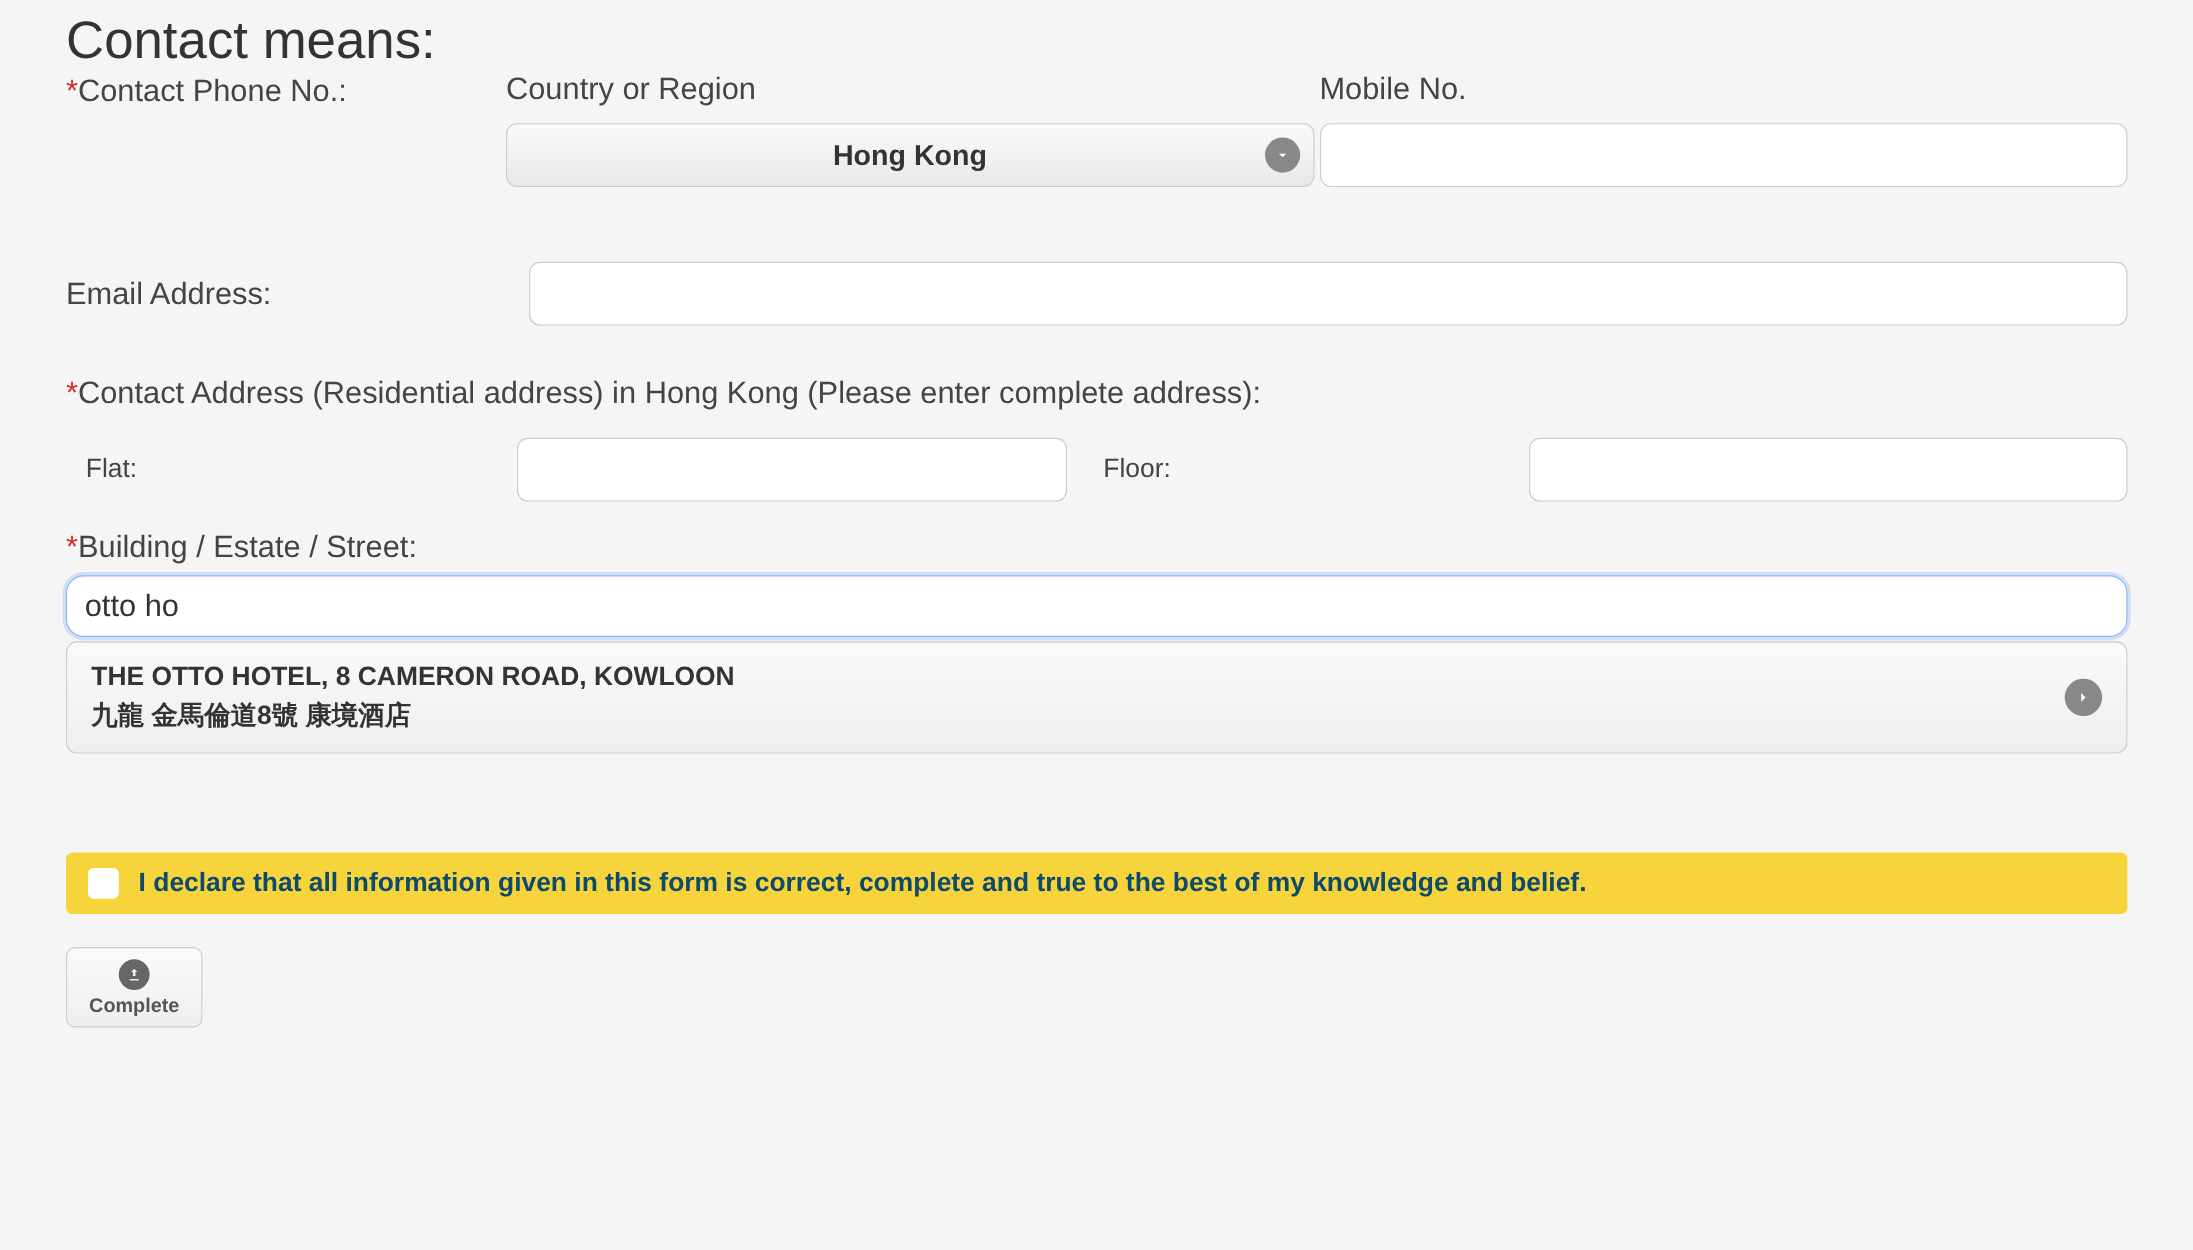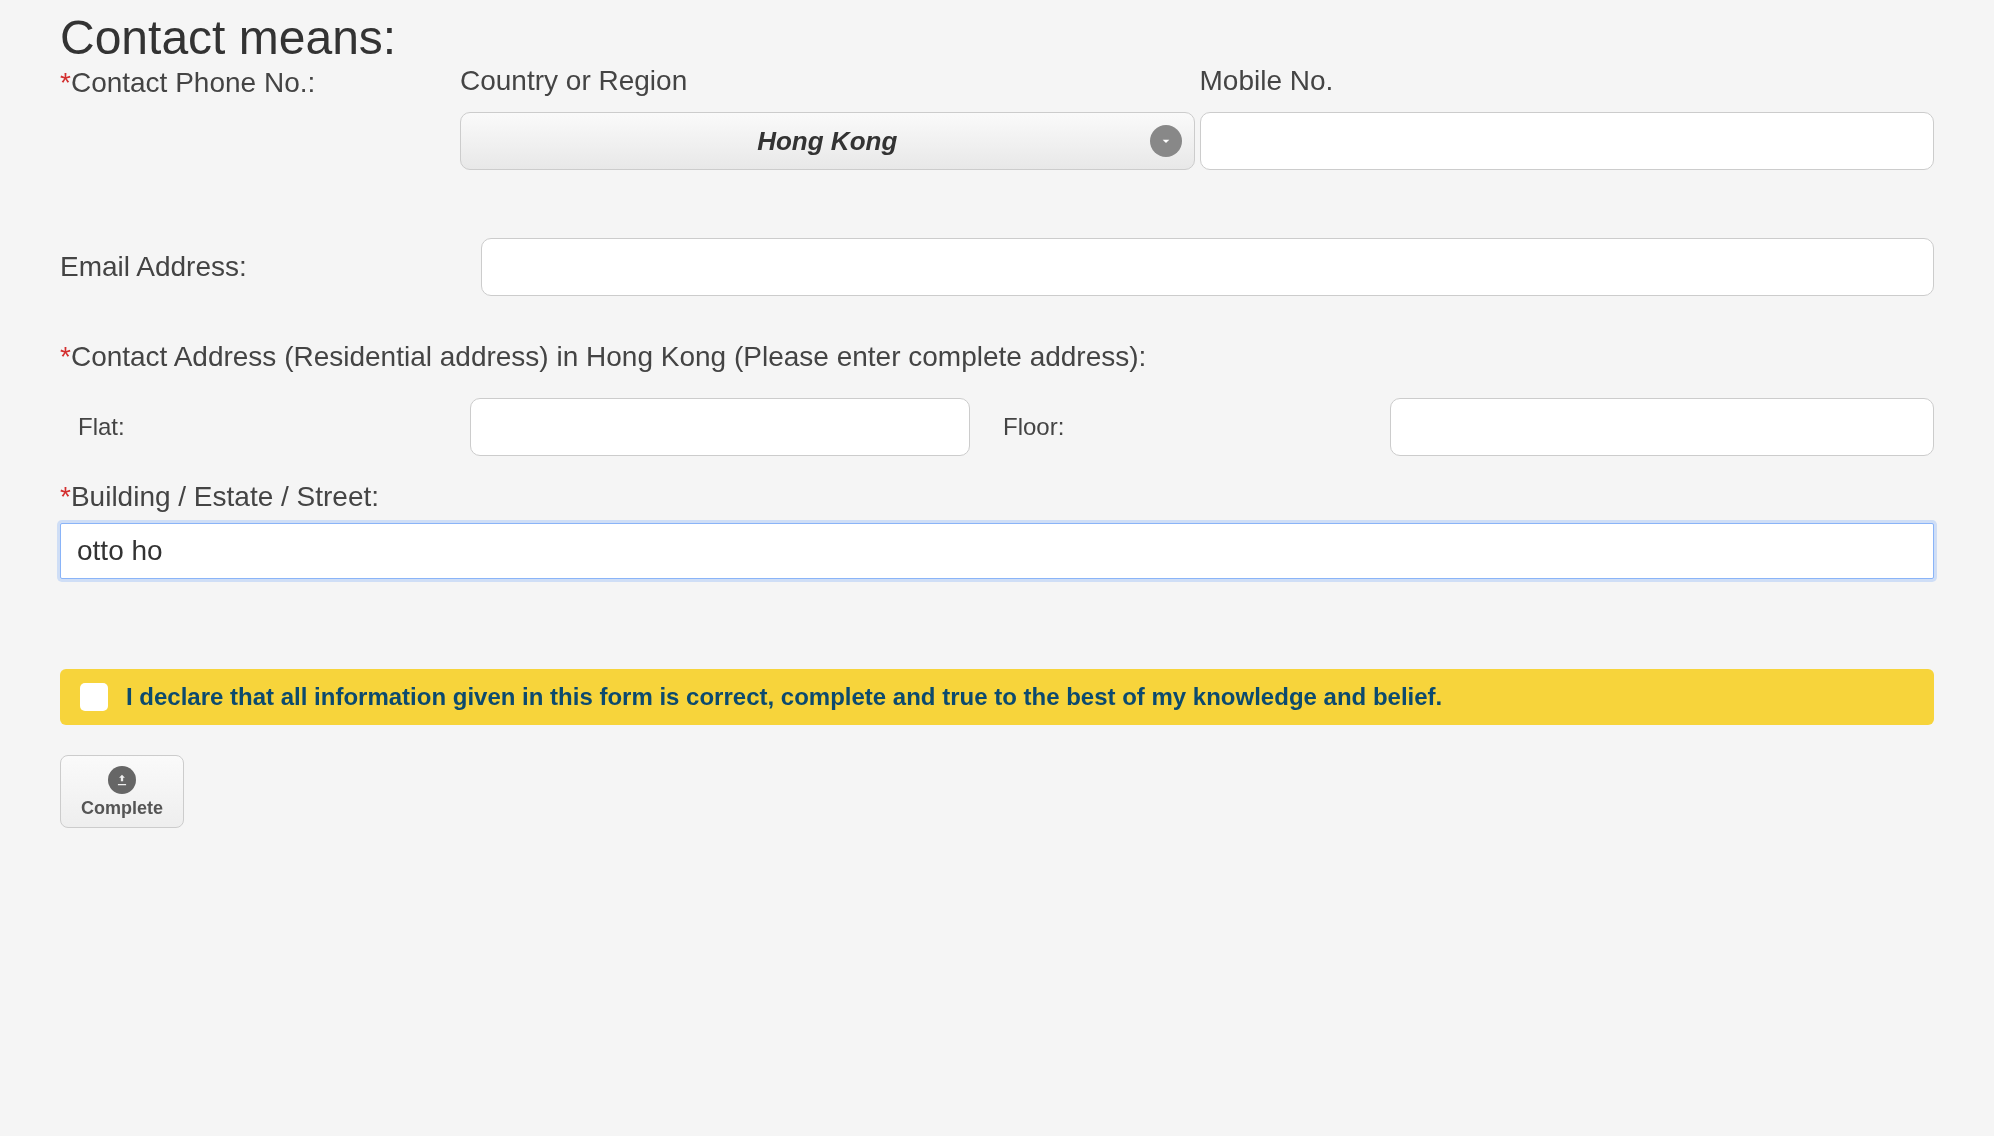--- a/index.html
+++ b/index.html
@@ -56,21 +56,20 @@
     .required {
       color: #d32f2f;
     }
     .col {
       display: flex;
       flex-direction: column;
     }
     .select-wrapper {
       position: relative;
       width: 100%;
-      font-style: italic;
     }
     .select-box {
       width: 100%;
       height: 58px;
       background: linear-gradient(to bottom, #fafafa, #e8e8e8);
       border: 1px solid #ccc;
       border-radius: 10px;
       display: flex;
       align-items: center;
       justify-content: center;
@@ -128,21 +127,21 @@
       margin-bottom: 10px;
     }
     .autocomplete-container {
       position: relative;
       margin-bottom: 90px;
     }
     .building-input {
       width: 100%;
       height: 56px;
       border: 1px solid #8ab4f8;
-      border-radius: 2px;
+      border-radius: 16px;
       font-size: 28px;
       padding: 0 16px;
       background: #fff;
       color: #333;
       box-shadow: 0 0 0 3px rgba(138,180,248,0.35);
     }
     .suggestion-box {
       margin-top: 4px;
       border: 1px solid #ccc;
       border-radius: 10px;
@@ -284,20 +283,31 @@
       <span class="flat-label">Flat:</span>
       <input type="text" class="text-input" value="" style="">
       <span class="floor-label">Floor:</span>
       <input type="text" class="text-input" value="" style="">
     </div>
 
     <div class="building-label"><span class="required">*</span><span>Building / Estate / Street:</span></div>
 
     <div class="autocomplete-container">
       <input type="text" class="building-input" value="otto ho" style="">
+      <div class="suggestion-box">
+        <div class="suggestion-text">
+          <div class="suggestion-line1">THE OTTO HOTEL, 8 CAMERON ROAD, KOWLOON</div>
+          <div class="suggestion-line2">九龍 金馬倫道8號 康境酒店</div>
+        </div>
+        <span class="suggestion-arrow">
+          <svg viewBox="0 0 24 24">
+              <path d="M9 6l6 6-6 6z"></path>
+            </svg>
+        </span>
+      </div>
     </div>
   </div>
 
   
   <div class="declaration-bar">
     <div class="declaration-checkbox"></div>
     <div class="declaration-text">I declare that all information given in this form is correct, complete and true to the best of my knowledge and belief.</div>
   </div>
 
   

